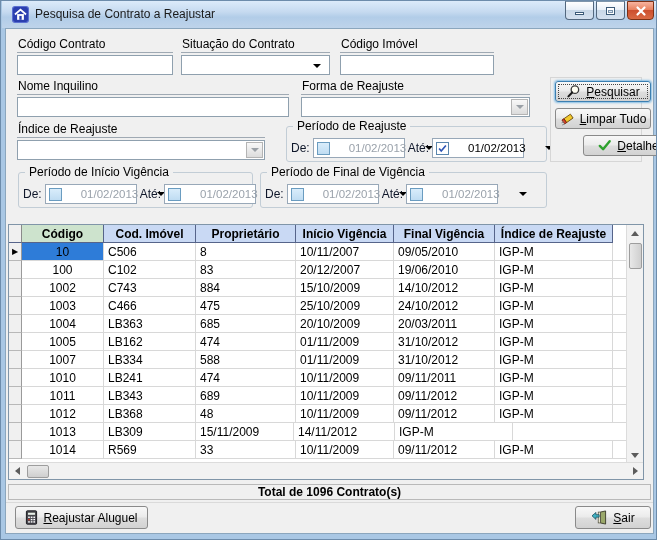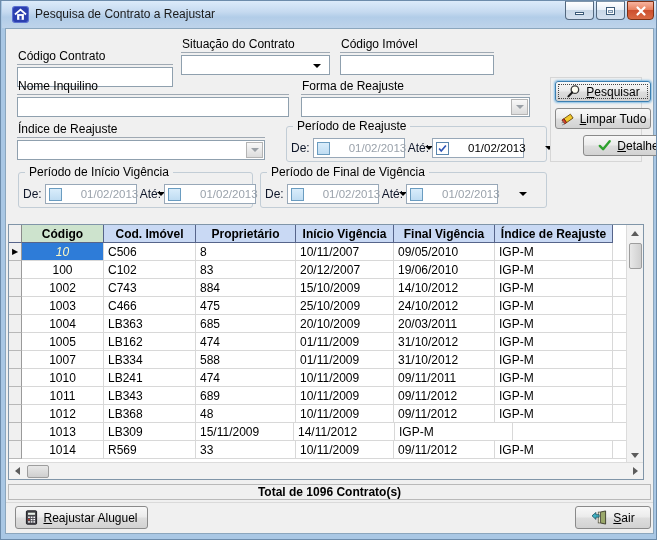--- a/index.html
+++ b/index.html
@@ -59,21 +59,21 @@
   .gh-cell{flex:none;background:#c9d9f4;border-right:1px solid #56648a;border-bottom:1px solid #56648a;
     font-size:12px;font-weight:bold;display:flex;align-items:center;justify-content:center;white-space:nowrap;overflow:hidden;}
   .gh-cell.green{background:#cde3cd;text-align:right;}
   .gr{display:flex;height:18px;}
   .gr-ind{width:13px;flex:none;background:#f0f0f0;border-right:1px solid #9a9a9a;border-bottom:1px solid #b8b8b8;
     display:flex;align-items:center;justify-content:center;}
   .selarrow{font-size:8px;color:#000;line-height:1;}
   .gr-cell{flex:none;border-right:1px solid #d8d8d8;border-bottom:1px solid #d8d8d8;background:#fff;
     font-size:12px;color:#000;display:flex;align-items:center;padding:0 4px;white-space:nowrap;overflow:hidden;}
   .gr-cell.c0{justify-content:center;}
-  .gr-cell.sel{background:#2e7cd8;color:#fef9c3;font-style:italic;}
+  .gr-cell.sel{background:#2e7cd8;color:#000000;}
   .gr-fill{flex:1;border-bottom:1px solid #d8d8d8;}
   .c0{width:82px;} .c1{width:92px;text-align:center;} .c2{width:100px;} .c3{width:98px;} .c4{width:101px;} .c5{width:118px;}
   
   #vscroll{position:absolute;right:0;top:0;width:17px;height:238px;background:#f2f2f2;border-left:1px solid #dcdcdc;}
   #hscroll{position:absolute;left:0;bottom:0;width:634px;height:17px;background:#f2f2f2;border-top:1px solid #dcdcdc;}
   .sbtn{position:absolute;width:16px;height:16px;display:flex;align-items:center;justify-content:center;}
   .thumb{position:absolute;background:linear-gradient(to right,#e8e8e8,#cfcfcf);border:1px solid #9d9d9d;border-radius:2px;}
   #vthumb{left:2px;top:18px;width:13px;height:26px;background:linear-gradient(to right,#e8e8e8,#cfcfcf);}
   #hthumb{top:2px;left:18px;width:22px;height:13px;background:linear-gradient(to bottom,#e8e8e8,#cfcfcf);}
   .tri-up{width:0;height:0;border-left:4px solid transparent;border-right:4px solid transparent;border-bottom:5px solid #5c5c5c;}
@@ -109,21 +109,21 @@
       </div>
     <div class="winbtn" id="btn-close">
       <svg width="12" height="12" viewBox="0 0 12 12">
         <path d="M2.5 2.5 L9.5 9.5 M9.5 2.5 L2.5 9.5" stroke="#fff" stroke-width="2.2" stroke-linecap="round"></path>
       </svg>
     </div>
   </div>
 
   <div id="client">
 
-    <div class="fld" style="left:11px;top:8px;width:156px;margin-top:12px;">
+    <div class="fld" style="left:11px;top:8px;width:156px;">
       <span class="fld-label">Código Contrato</span>
       <input class="tb" value="" style="">
     </div>
     <div class="fld" style="left:175px;top:8px;width:149px;">
       <span class="fld-label">Situação do Contrato</span>
       <div class="combo">
         <span class="arr-flat"></span>
       </div>
     </div>
     <div class="fld" style="left:334px;top:8px;width:154px;">

